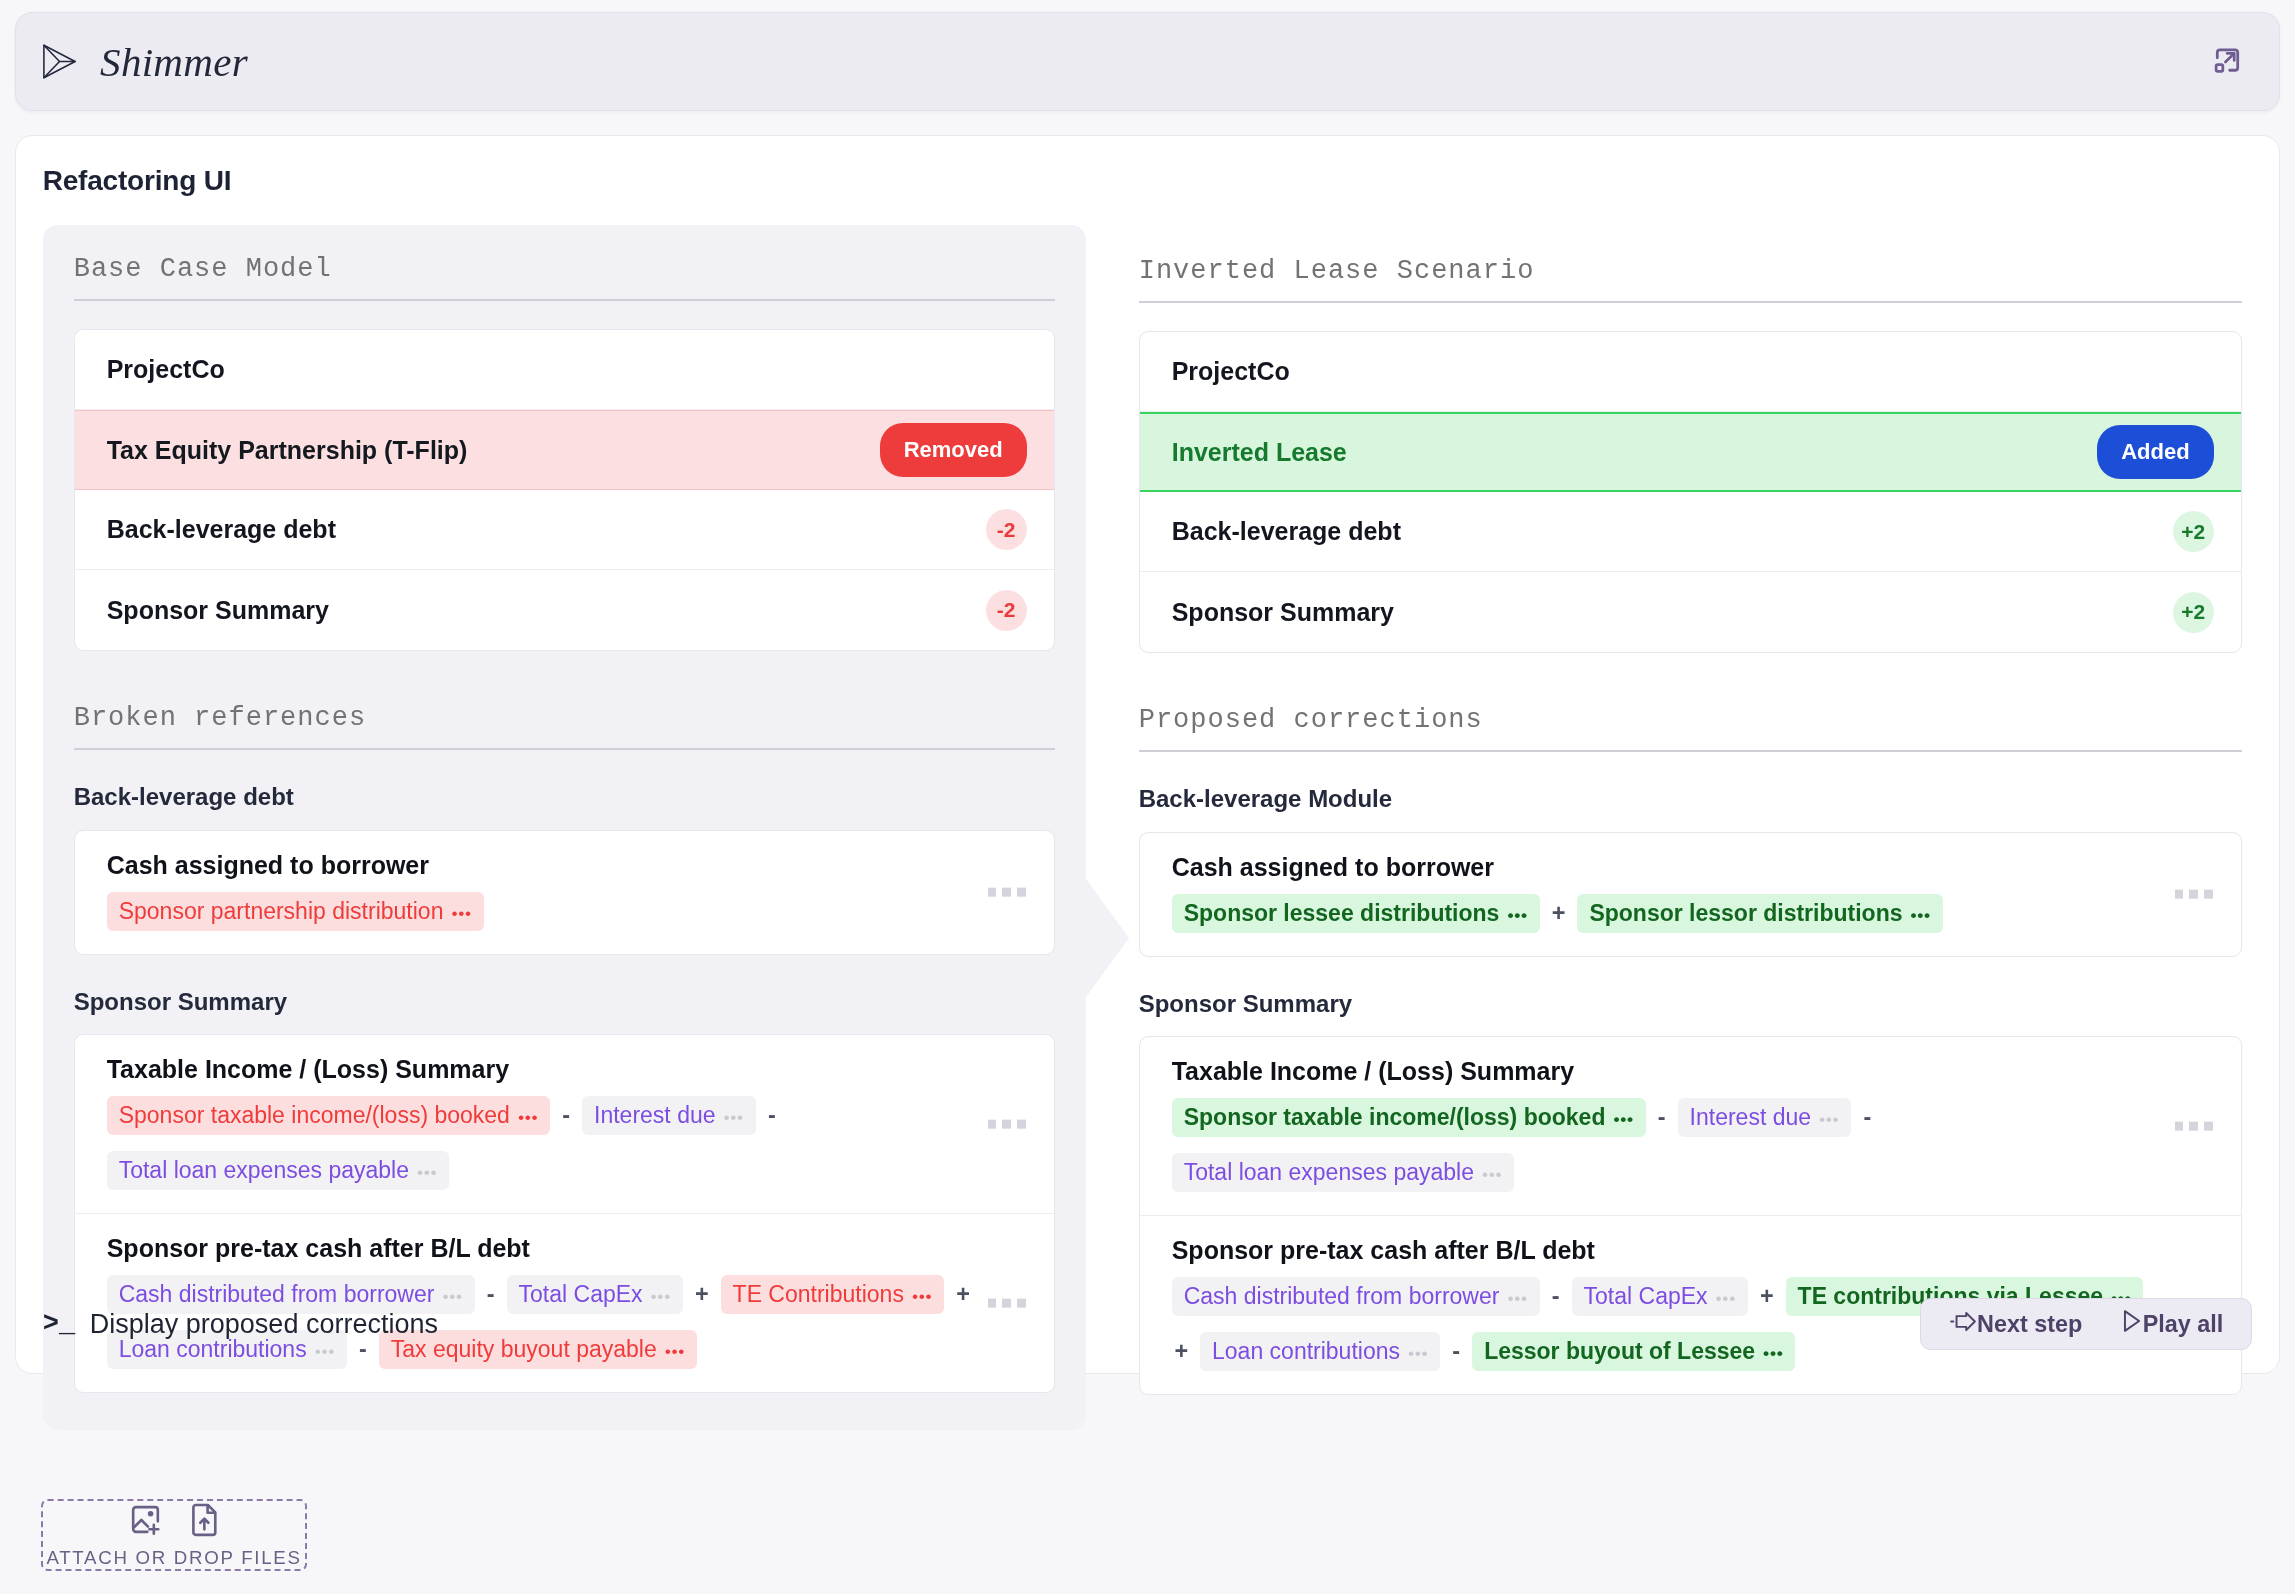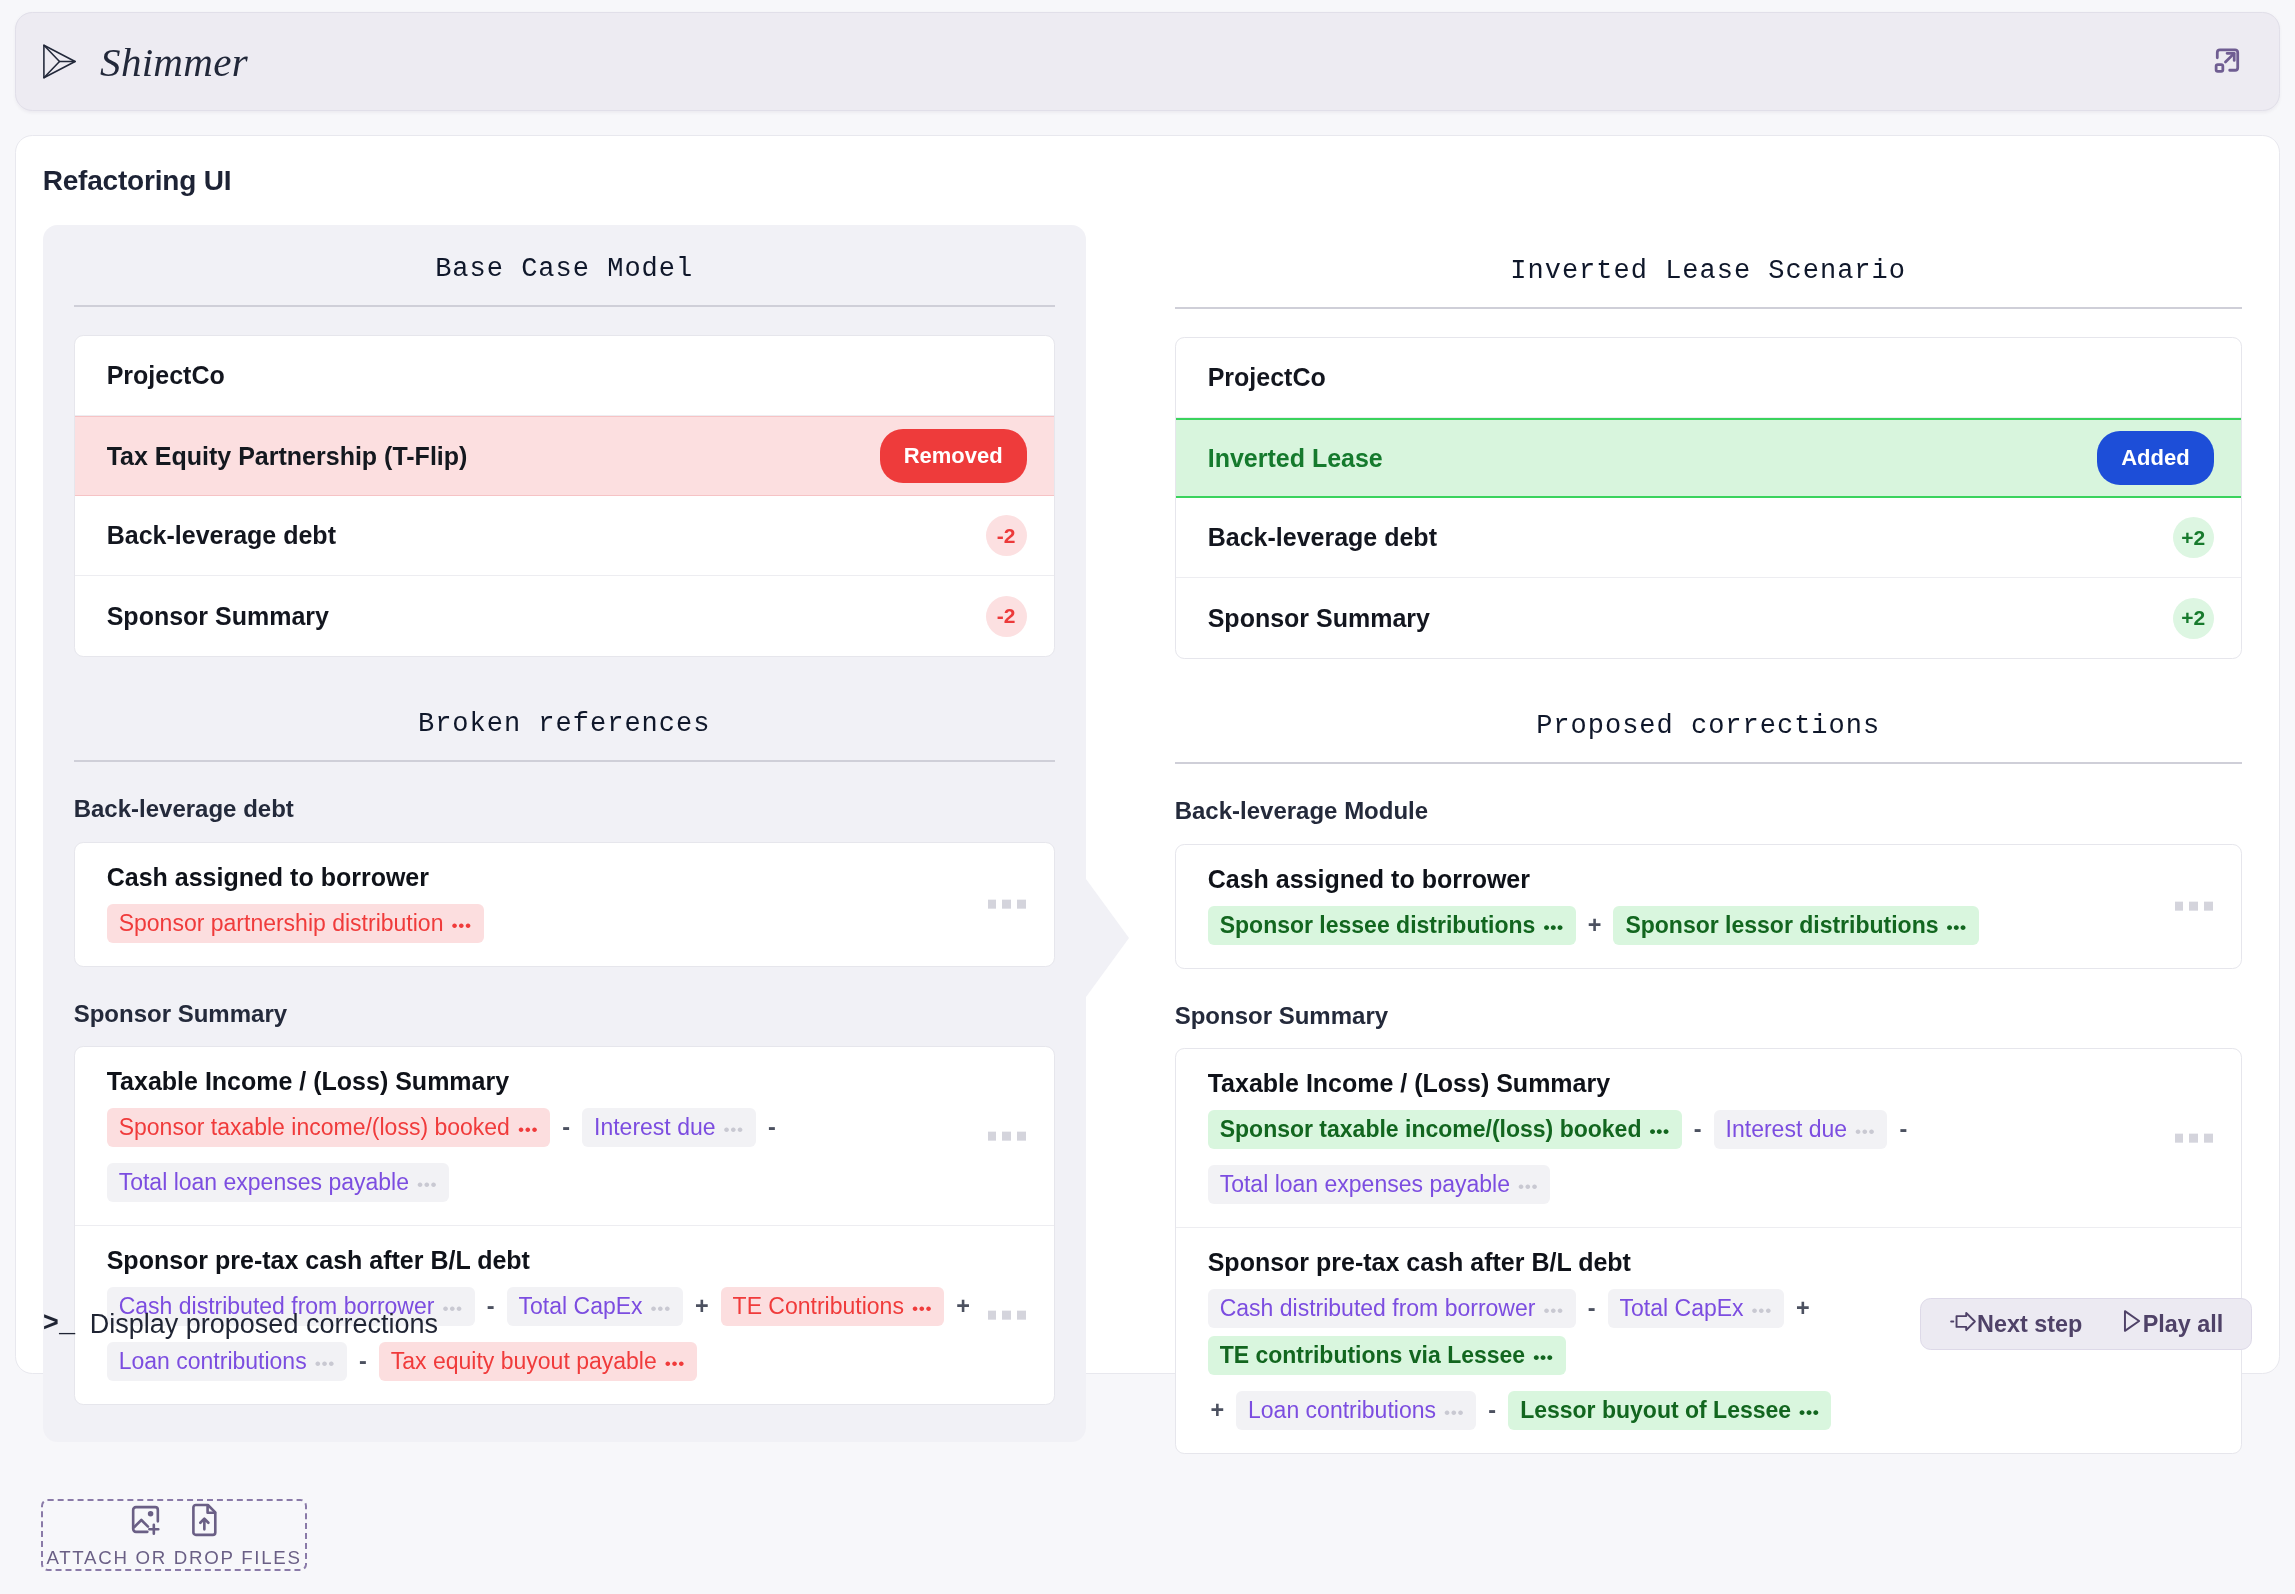--- a/index.html
+++ b/index.html
@@ -81,32 +81,30 @@
     left: 1043px;
     width: 0; height: 0;
     border-top: 59px solid transparent;
     border-bottom: 59px solid transparent;
     border-left: 43px solid #f1f1f6;
   }
 
   #right-panel {
     flex: 1;
     padding: 31px 10.7px 37px 53px;
-    margin-left: 36px;
   }
 
   
   .mono-head {
     font-family: "Liberation Mono", monospace;
     font-size: 27px;
-    color: #0f172a;
+    color: #737373;
     letter-spacing: 1px;
-    padding-bottom: 21px;
+    padding-bottom: 15px;
     border-bottom: 2.7px solid #cfcfd8;
-    text-align: center;
   }
   .mono-head.second { margin-top: 52px; }
 
   
   .struct-list {
     margin-top: 28px;
     background: #fff;
     border: 1.3px solid #e6e6ec;
     border-radius: 9.3px;
     overflow: hidden;

